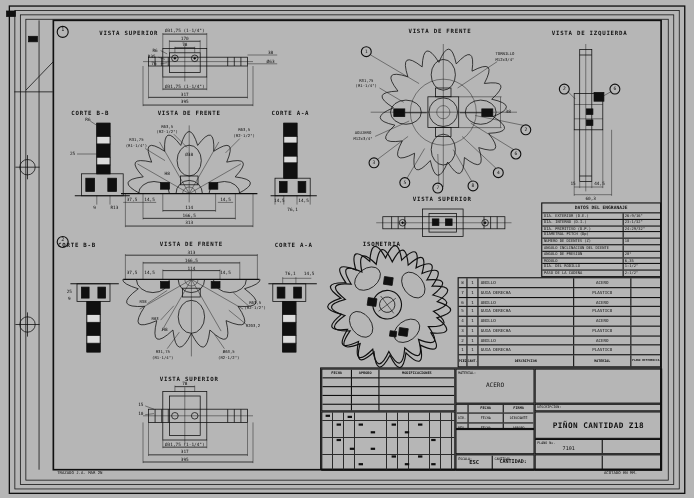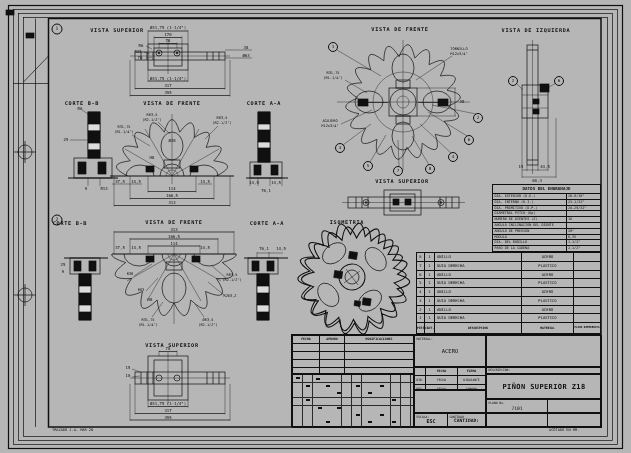--- a/index.html
+++ b/index.html
@@ -705,21 +705,21 @@
         <span class="tiny-label">CANTIDAD</span>
         <div class="cellcenter" style="font-size:4.6px;font-weight:bold">CANTIDAD:</div>
       </div>
     </div>
 
     <div class="abs" style="left:194px;top:0;width:116px;height:32px"></div>
     <div class="abs" style="left:194px;top:32px;width:116px;height:7px">
       <span class="tiny-label" style="top:1px">DESCRIPCION:</span>
     </div>
     <div class="abs" style="left:194px;top:39px;width:116px;height:25px">
-      <div class="cellcenter" style="font-size:7px;font-weight:bold;letter-spacing:.4px">PIÑON SUPERIOR Z18</div>
+      <div class="cellcenter" style="font-size:7px;font-weight:bold;letter-spacing:.4px">PIÑON CANTIDAD Z18</div>
     </div>
     <div class="abs" style="left:194px;top:64px;width:116px;height:14px;display:flex">
       <div style="width:60px;border-right:0.8px solid #101010;position:relative">
         <span class="tiny-label">PLANO No.</span>
         <div class="cellcenter" style="font-size:4.6px;padding-top:2px">7101</div>
       </div>
       <div style="flex:1"></div>
     </div>
     <div class="abs" style="left:194px;top:78px;width:116px;height:15px;display:flex">
       <div style="width:60px;border-right:0.8px solid #101010"></div>

